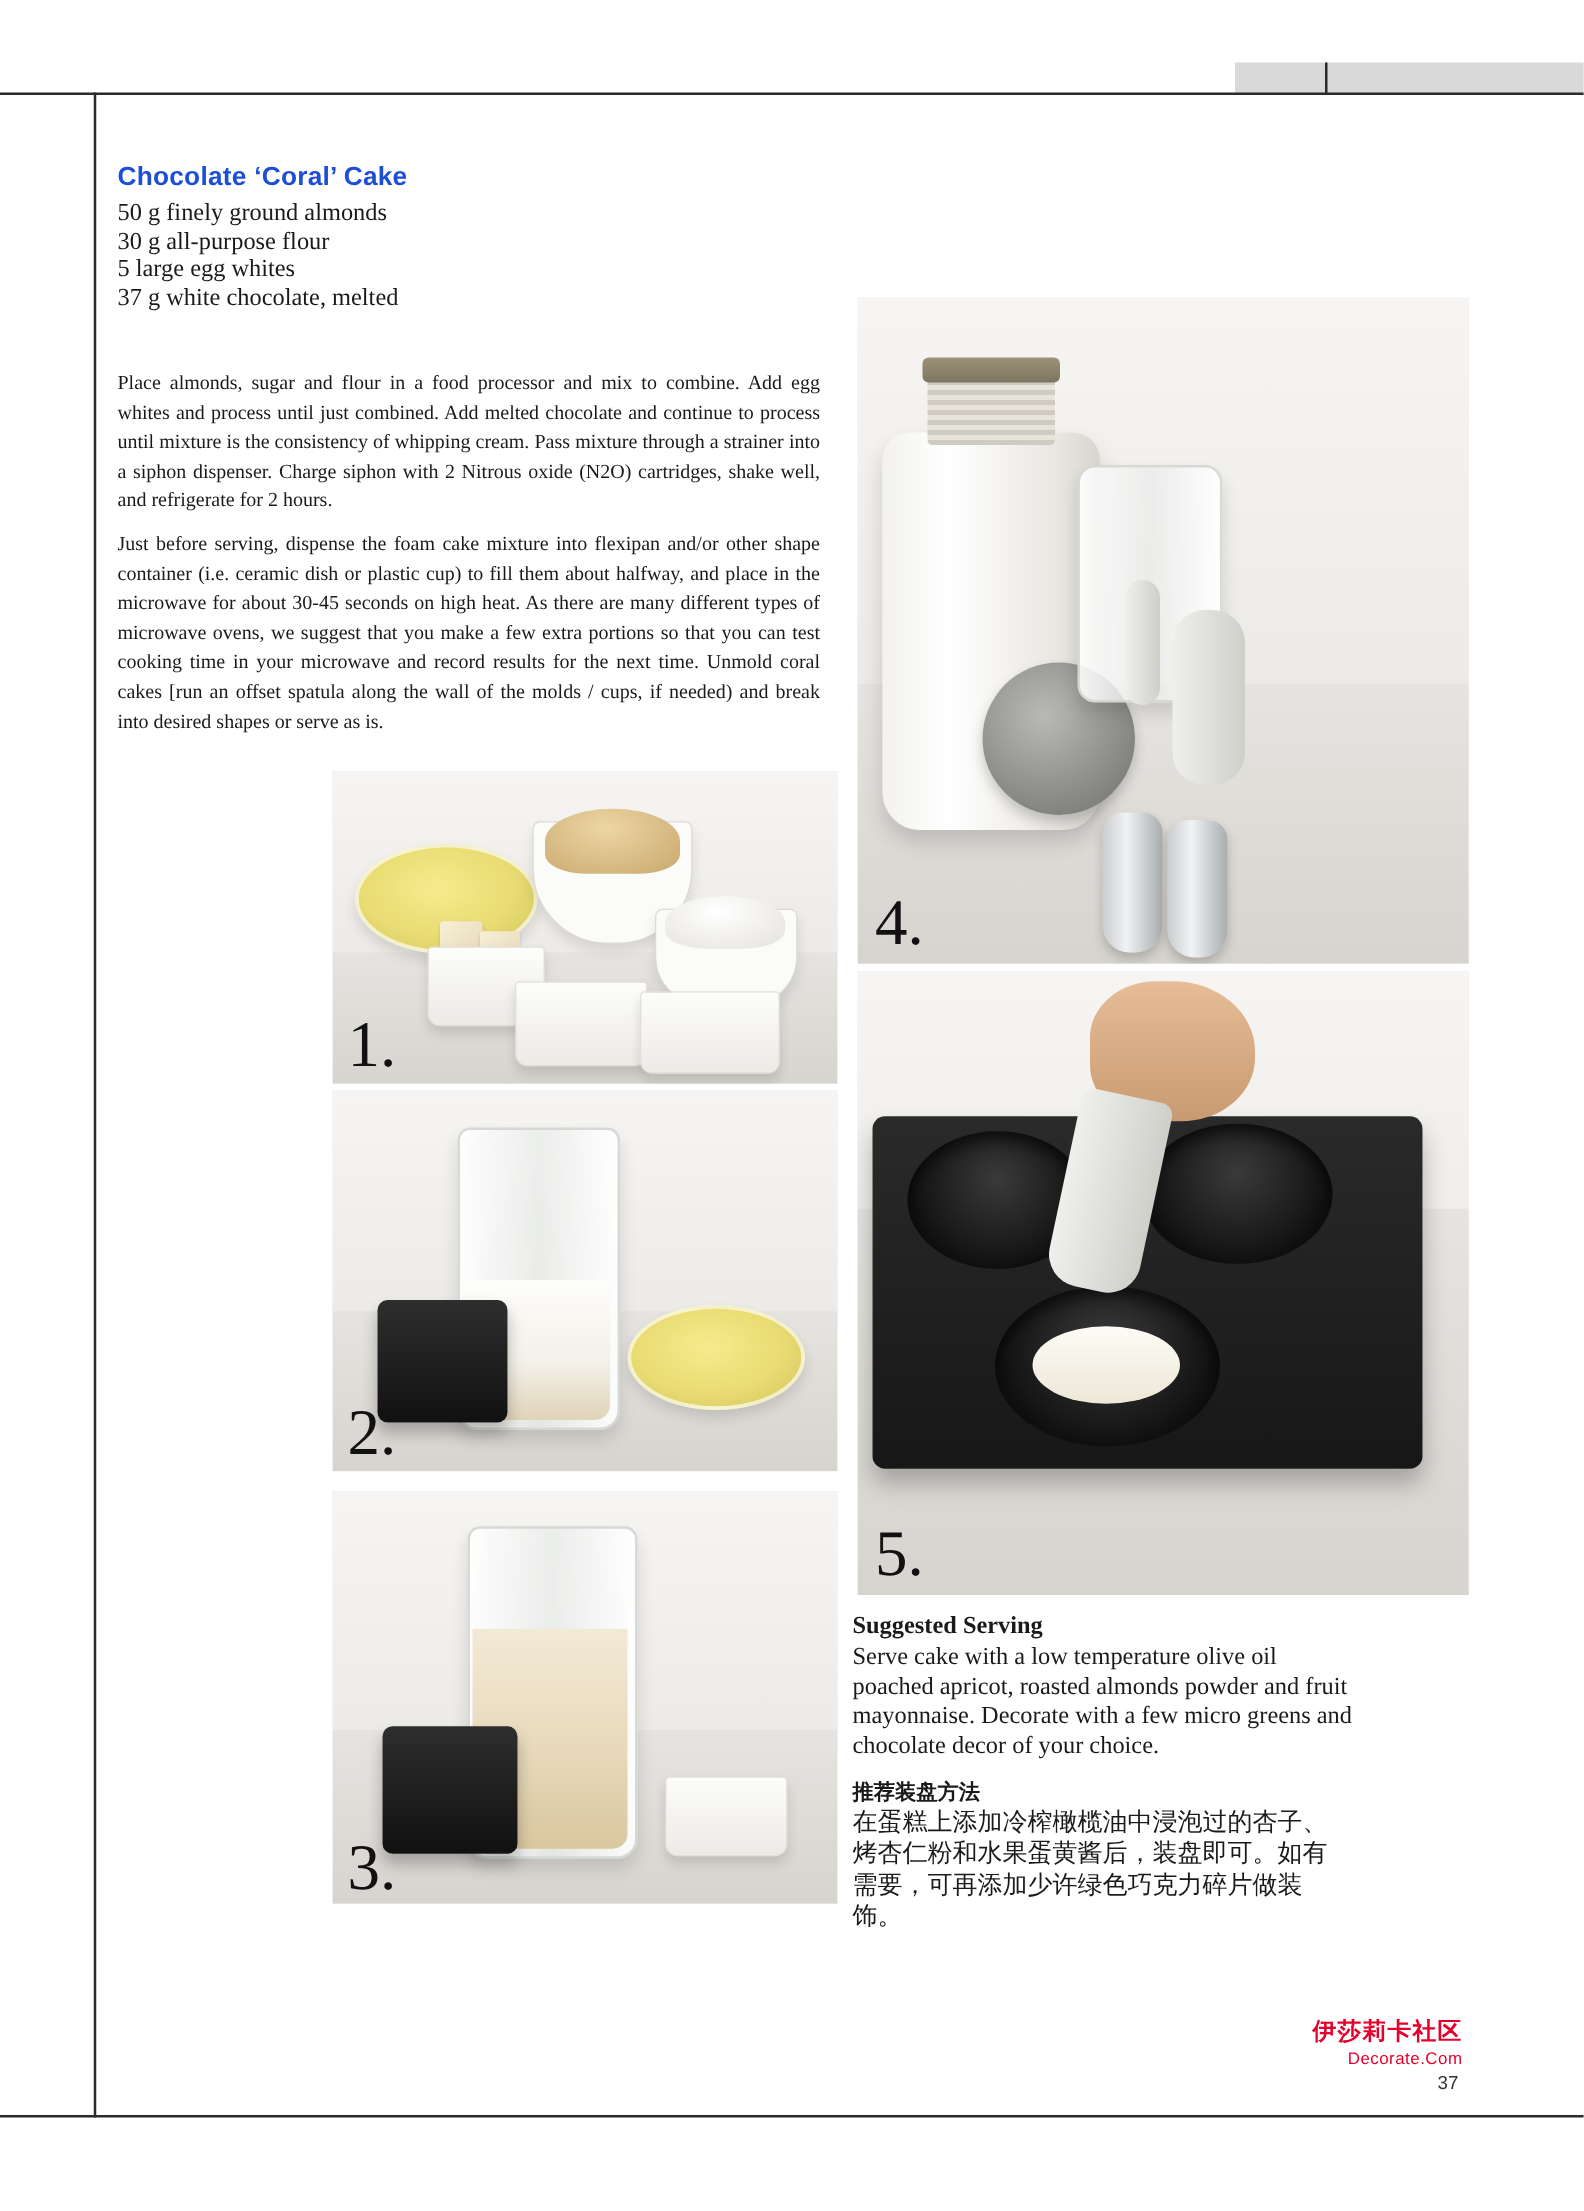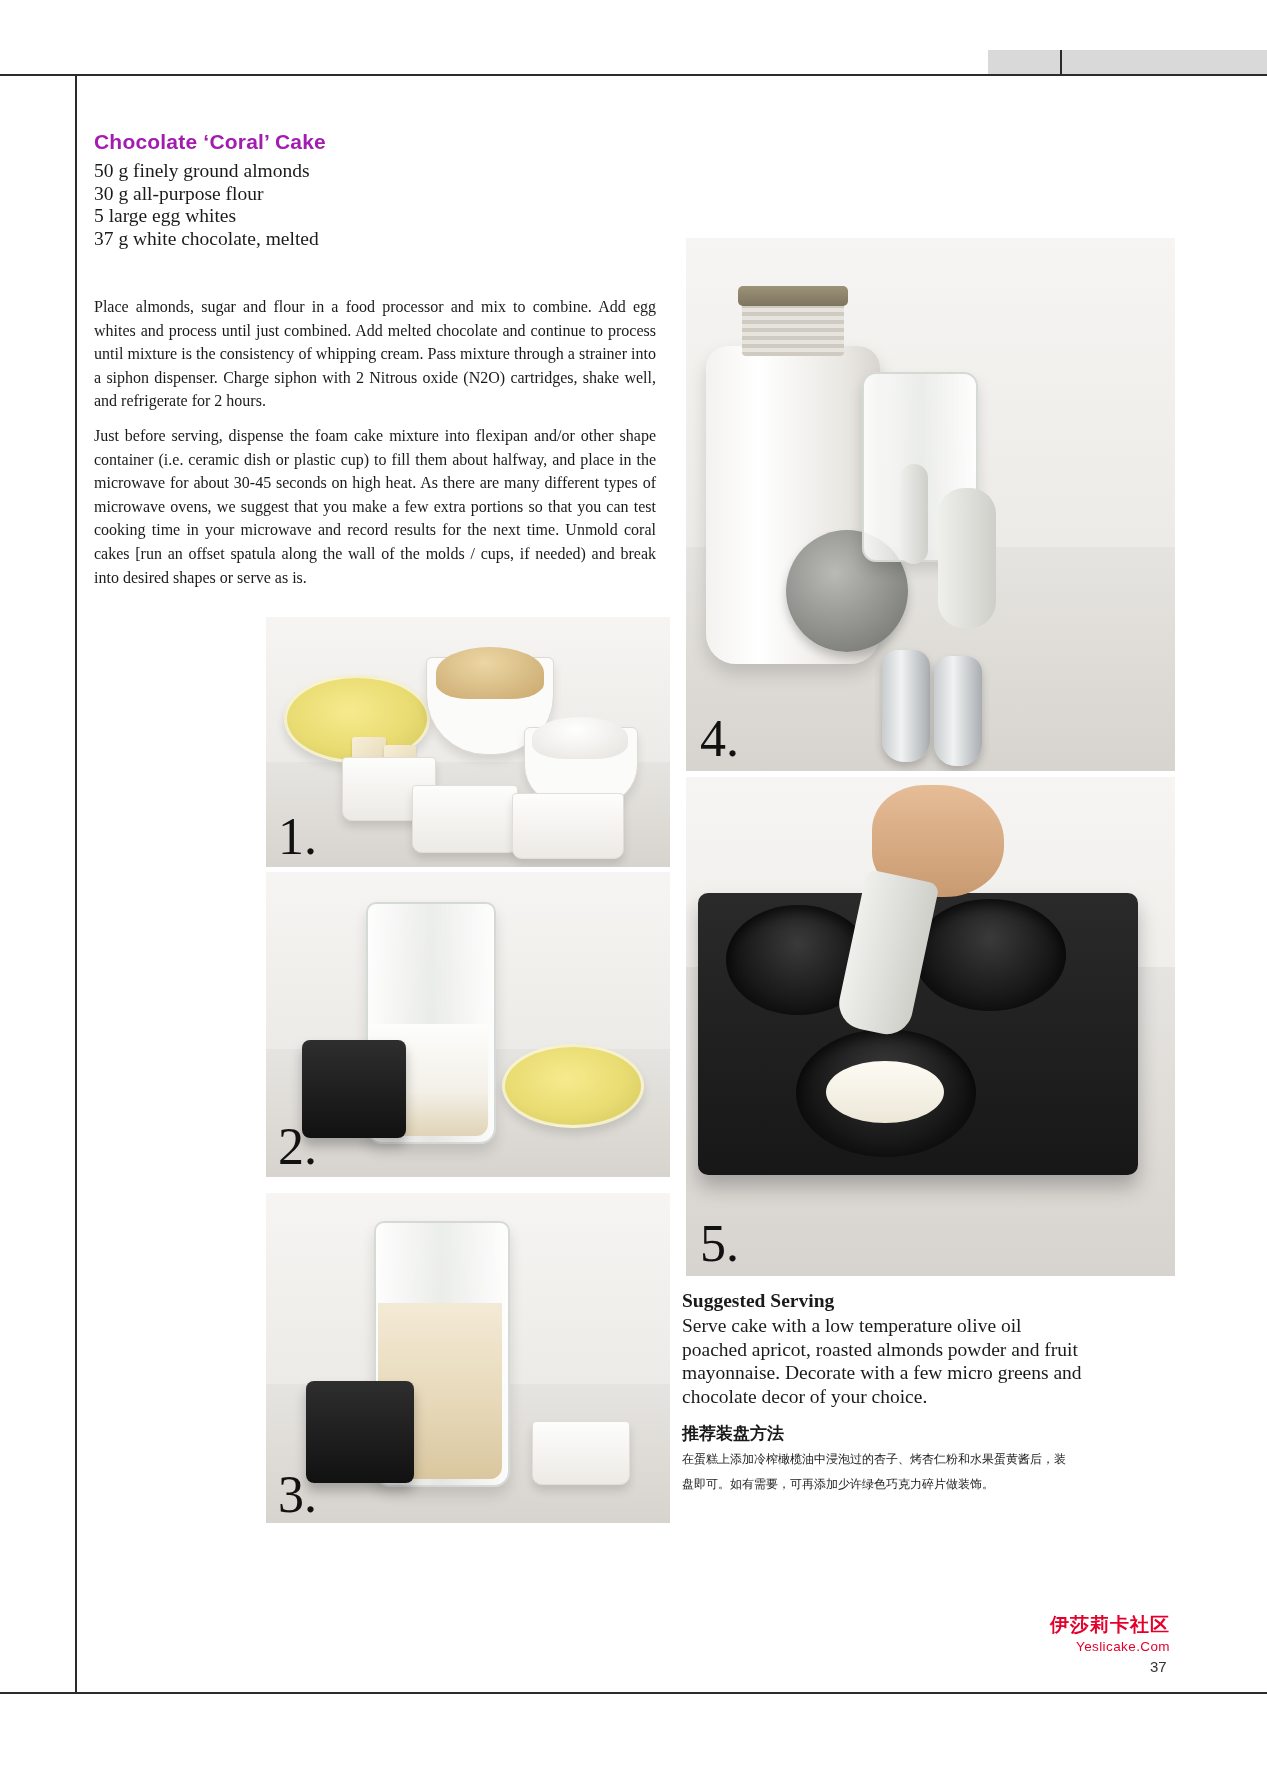--- a/index.html
+++ b/index.html
@@ -49,21 +49,21 @@
   }
 
   
   .recipe-title {
     position: absolute;
     left: 94px; top: 130px;
     width: 560px;
     font-family: "Liberation Sans", sans-serif;
     font-weight: bold;
     font-size: 21px;
-    color: #a21caf;
+    color: #1d4ed8;
     letter-spacing: 0.2px;
   }
   .ingredients {
     position: absolute;
     left: 94px; top: 160px;
     width: 560px;
     font-size: 19.5px;
     line-height: 22.6px;
   }
   .ingredients div { white-space: nowrap; }
@@ -264,22 +264,22 @@
     font-size: 19.5px;
     line-height: 23.5px;
   }
   .serving .cn-head {
     margin: 14px 0 2px 0;
     font-family: "DejaVu Sans", sans-serif;
     font-size: 17px;
     font-weight: bold;
   }
   .serving .cn-body {
-    font-family: Liberation Sans, sans-serif;
-    font-size: 12px;
+    font-family: Liberation Mono, monospace;
+    font-size: 20px;
     line-height: 25px;
     width: 390px;
   }
 
   
   .watermark {
     position: absolute;
     left: 970px; top: 1612px;
     width: 200px;
     text-align: right;
@@ -397,15 +397,15 @@
 
 <div class="serving">
   <h3>Suggested Serving</h3>
   <p>Serve cake with a low temperature olive oil poached apricot, roasted almonds powder and fruit mayonnaise. Decorate with a few micro greens and chocolate decor of your choice.</p>
   <div class="cn-head">推荐装盘方法</div>
   <div class="cn-body">在蛋糕上添加冷榨橄榄油中浸泡过的杏子、烤杏仁粉和水果蛋黄酱后，装盘即可。如有需要，可再添加少许绿色巧克力碎片做装饰。</div>
 </div>
 
 <div class="watermark">
   <div class="wm-cn">伊莎莉卡社区</div>
-  <div class="wm-en">Yeslicake.Com</div>
+  <div class="wm-en">Decorate.Com</div>
 </div>
 <div class="page-number">37</div>
 
 </body></html>

